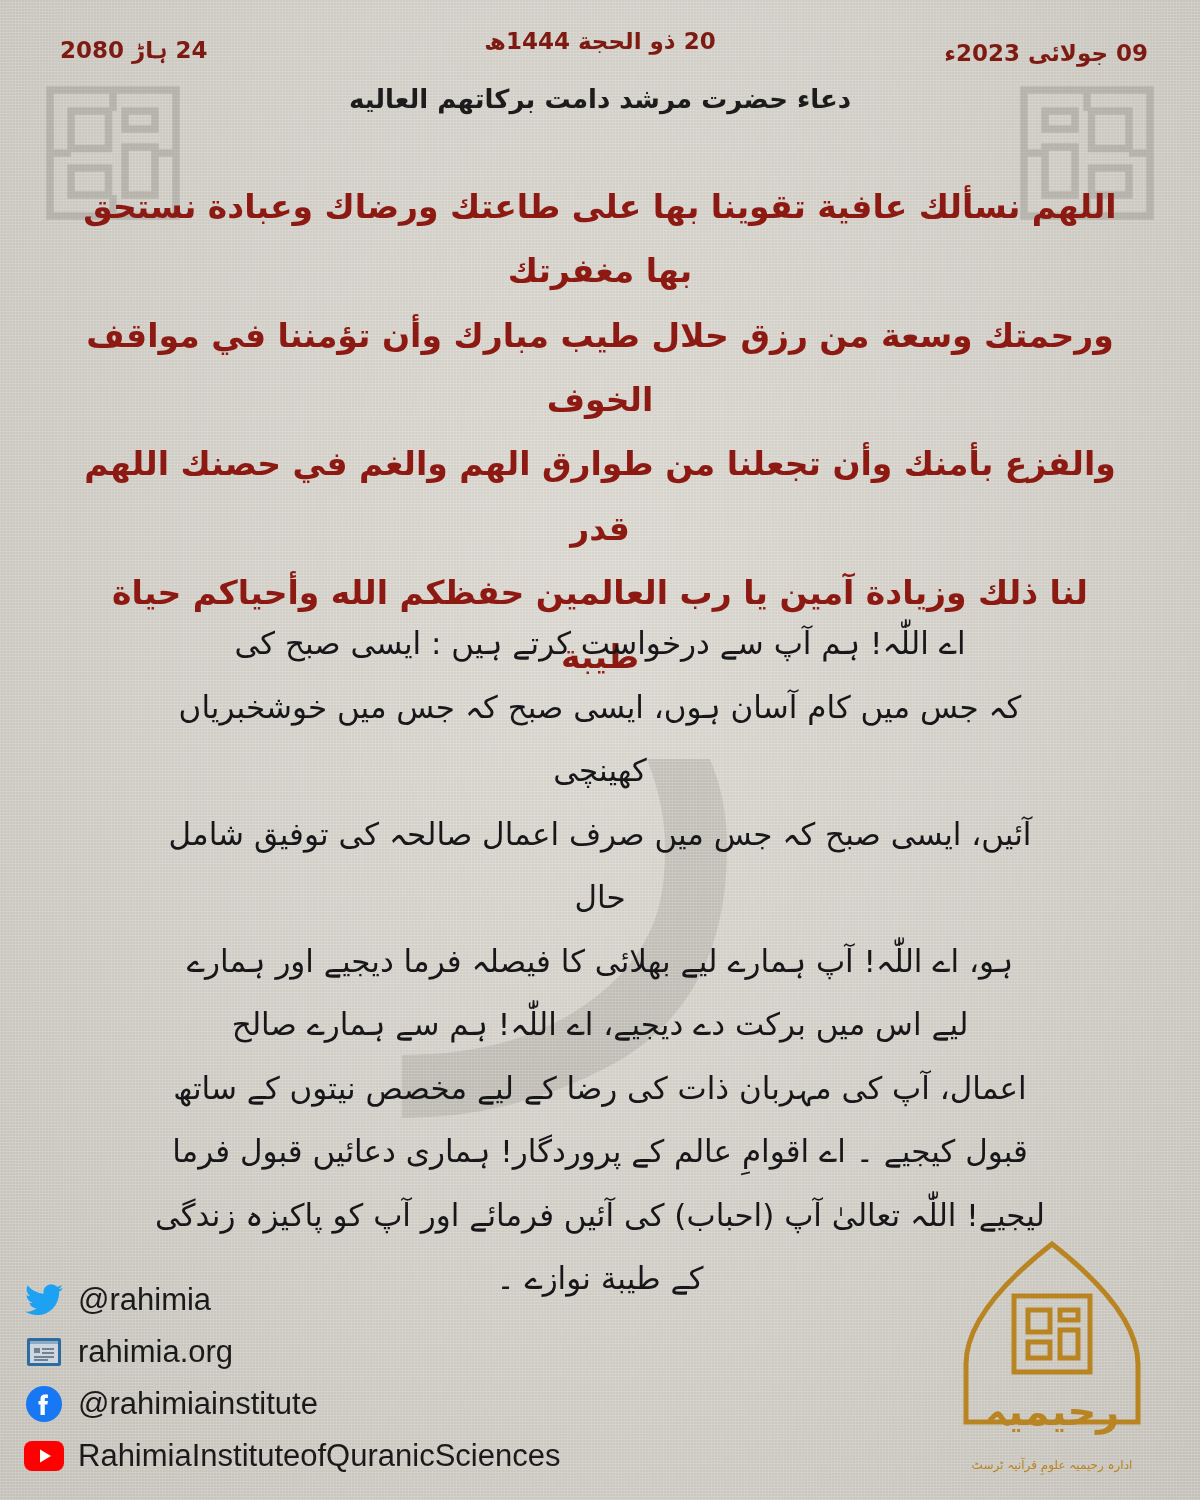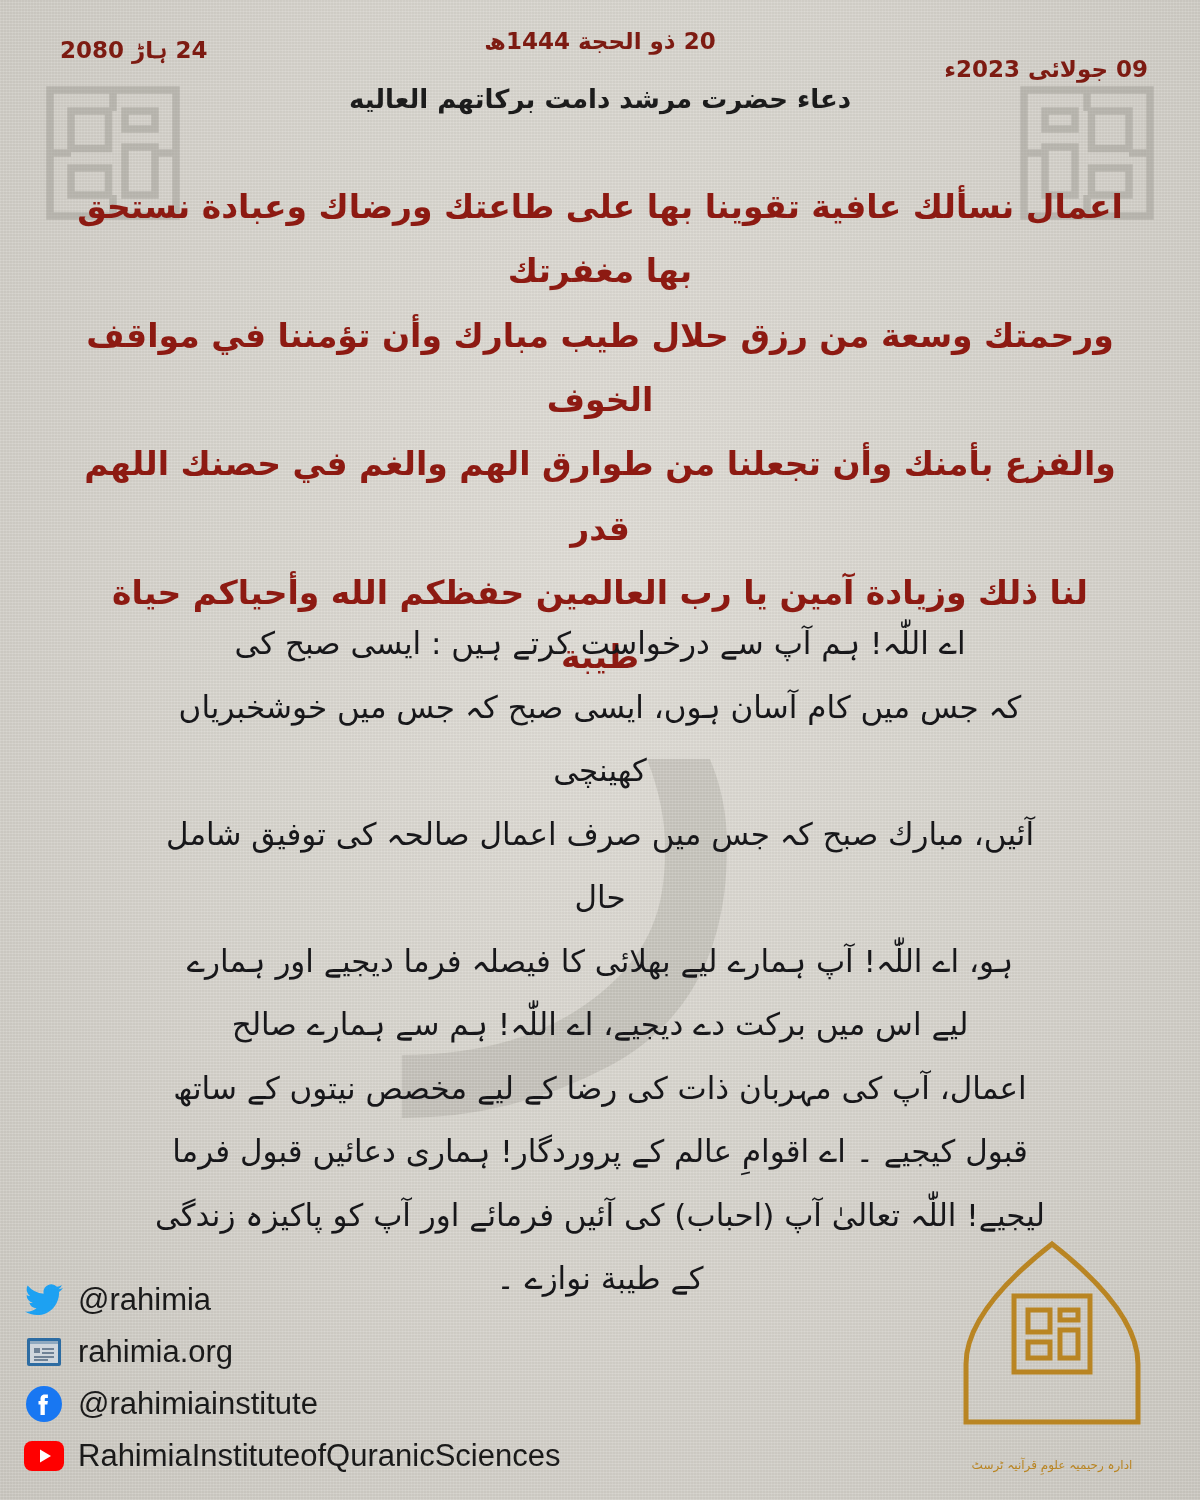--- a/index.html
+++ b/index.html
@@ -78,21 +78,20 @@
     letter-spacing: 0.5px;
   }
   .date-greg {
     position: absolute;
     top: 18px;
     right: 52px;
     font-size: 23px;
     color: #7d1b12;
     font-weight: bold;
     text-align: right;
-    margin-top: 16px;
   }
   .date-hindi {
     position: absolute;
     top: 14px;
     left: 60px;
     font-size: 23px;
     color: #7d1b12;
     font-weight: bold;
     text-align: left;
     line-height: 1.25;
@@ -234,30 +233,30 @@
   </div>
 
   <div class="header">
     <div class="date-hijri">20 ذو الحجة 1444ھ</div>
     <div class="date-greg">09 جولائی 2023ء</div>
     <div class="date-hindi">24 ہاڑ 2080</div>
     <div class="title">دعاء حضرت مرشد دامت بركاتهم العاليه</div>
   </div>
 
   <div class="arabic-block">
-    <p>اعمال نسألك عافية تقوينا بها على طاعتك ورضاك وعبادة نستحق بها مغفرتك</p>
+    <p>اللهم نسألك عافية تقوينا بها على طاعتك ورضاك وعبادة نستحق بها مغفرتك</p>
     <p>ورحمتك وسعة من رزق حلال طيب مبارك وأن تؤمننا في مواقف الخوف</p>
     <p>والفزع بأمنك وأن تجعلنا من طوارق الهم والغم في حصنك اللهم قدر</p>
     <p>لنا ذلك وزيادة آمين يا رب العالمين حفظكم الله وأحياكم حياة طيبة</p>
   </div>
 
   <div class="urdu-block">
     <p>اے اللّٰہ! ہم آپ سے درخواست کرتے ہیں : ایسی صبح کی</p>
     <p>کہ جس میں کام آسان ہوں، ایسی صبح کہ جس میں خوشخبریاں کھینچی</p>
-    <p>آئیں، مبارك صبح کہ جس میں صرف اعمال صالحہ کی توفیق شامل حال</p>
+    <p>آئیں، ایسی صبح کہ جس میں صرف اعمال صالحہ کی توفیق شامل حال</p>
     <p>ہو، اے اللّٰہ! آپ ہمارے لیے بھلائی کا فیصلہ فرما دیجیے اور ہمارے</p>
     <p>لیے اس میں برکت دے دیجیے، اے اللّٰہ! ہم سے ہمارے صالح</p>
     <p>اعمال، آپ کی مہربان ذات کی رضا کے لیے مخصص نیتوں کے ساتھ</p>
     <p>قبول کیجیے ۔ اے اقوامِ عالم کے پروردگار! ہماری دعائیں قبول فرما</p>
     <p>لیجیے! اللّٰہ تعالیٰ آپ (احباب) کی آئیں فرمائے اور آپ کو پاکیزہ زندگی</p>
     <p>کے طيبة نوازے ۔</p>
   </div>
 
   <div class="social">
 
@@ -308,16 +307,17 @@
     <svg width="200" height="190" viewBox="0 0 200 190" aria-hidden="true">
       <path d="M100 6 C150 45 186 86 186 126 L186 184 L14 184 L14 126 C14 86 50 45 100 6 Z" fill="none" stroke="#b98523" stroke-width="5"></path>
       <g fill="none" stroke="#b98523" stroke-width="5">
         <rect x="62" y="58" width="76" height="76"></rect>
         <rect x="76" y="72" width="22" height="22"></rect>
         <rect x="108" y="72" width="18" height="10"></rect>
         <rect x="108" y="92" width="18" height="28"></rect>
         <rect x="76" y="104" width="22" height="16"></rect>
       </g>
     </svg>
+    <div class="logo-text">رحیمیہ</div>
     <div class="logo-sub">ادارہ رحیمیہ علومِ قرآنیہ ٹرسٹ</div>
   </div>
 
 </div>
 
 </body></html>

